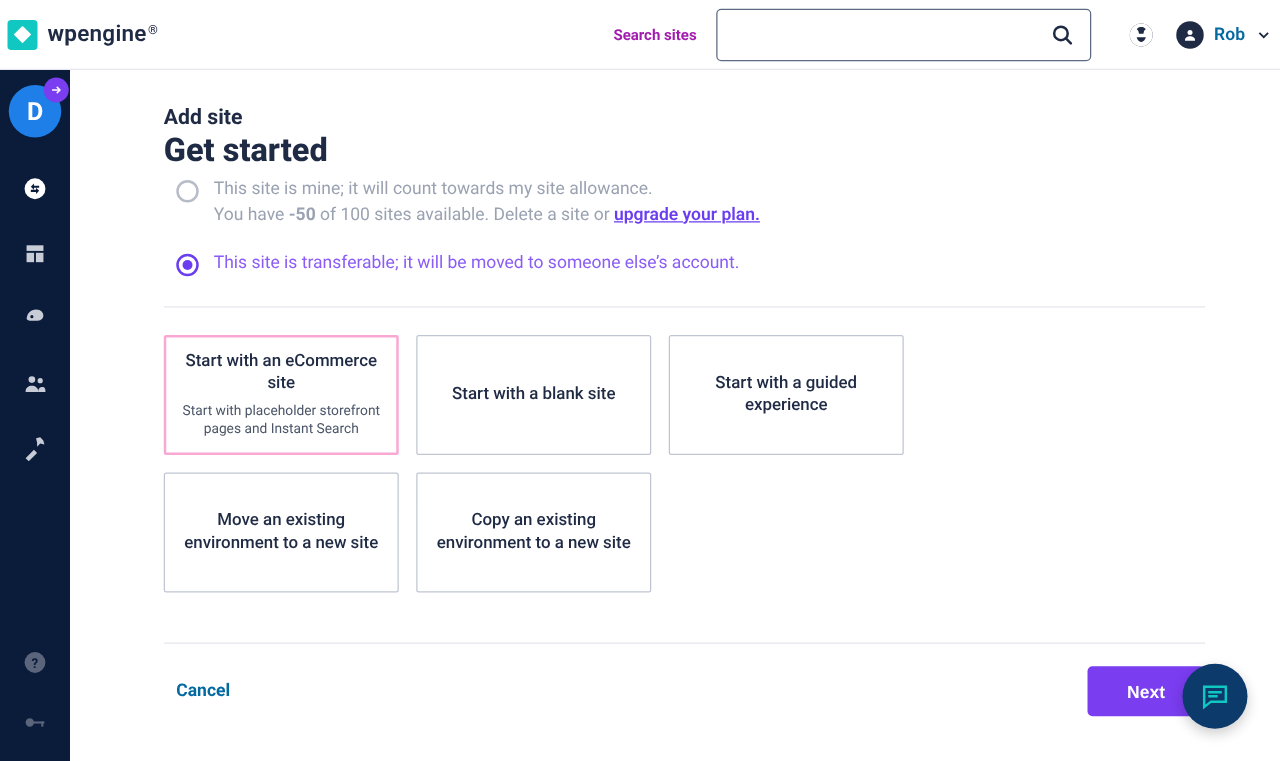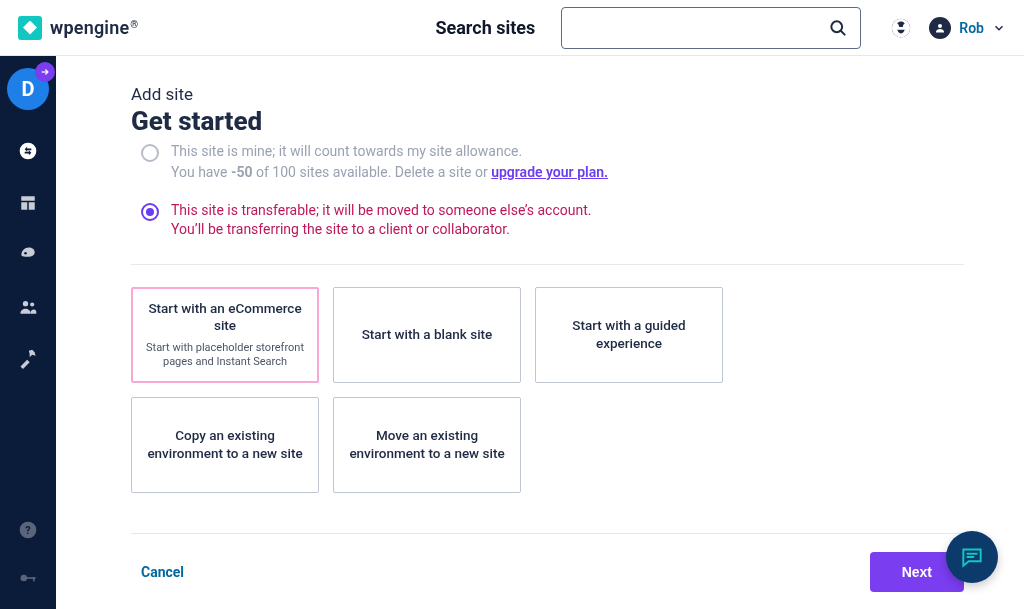--- a/index.html
+++ b/index.html
@@ -11,21 +11,21 @@
     height: 609px;
     overflow: hidden;
     position: relative;
   }
   
   .topbar {
     height: 56px;
     border-bottom: 1px solid #e6e8ed;
     display: flex;
     align-items: center;
-    padding: 0 18px;
+    padding: 0 6px;
     gap: 16px;
     background:#fff;
   }
   .logo {
     display: flex;
     align-items: center;
     gap: 8px;
     font-weight: 600;
     color: #1f2a44;
     font-size: 18px;
@@ -40,21 +40,21 @@
   .logo-mark::before {
     content:"";
     position:absolute;
     inset:5px;
     background:#fff;
     clip-path: polygon(50% 0,100% 50%,50% 100%,0 50%);
   }
   .logo-text b { font-weight:700; }
   .logo-text small { font-size:10px; position:relative; top:-6px; margin-left:1px;}
   .spacer { flex:1; }
-  .search-label { font-weight:700; font-size:18px; color:#0f172a; margin-right:10px;}
+  .search-label { font-weight:700; font-size:12px; color:#a21caf; margin-right:0;}
   .search-box {
     width:300px; height:42px;
     border:1.5px solid #5c6a82;
     border-radius:4px;
     display:flex; align-items:center;
     padding:0 10px;
   }
   .search-box input {
     flex:1; border:none; outline:none; font-size:15px; background:transparent;
   }
@@ -108,21 +108,21 @@
     display:flex; flex-direction:column; align-items:center; gap:26px;
   }
   
   .main {
     position:absolute;
     top:56px; left:56px; right:0; bottom:0;
     padding:28px 60px 0 75px;
     background:#fff;
   }
   .breadcrumb {
-    font-size:17px; font-weight:400; color:#1f2a44; margin-bottom:2px;
+    font-size:17px; font-weight:700; color:#1f2a44; margin-bottom:2px;
   }
   .page-title {
     font-size:26px; font-weight:800; color:#1f2a44; margin-bottom:2px;
   }
   .radio-row {
     display:flex; gap:12px; align-items:flex-start;
     padding:4px 0;
   }
   .radio-row + .radio-row { margin-top:10px; }
   .radio-outer {
@@ -131,21 +131,21 @@
     margin-top:2px;
     flex-shrink:0;
     display:flex; align-items:center; justify-content:center;
   }
   .radio-outer.disabled { border-color:#b6bcc8; }
   .radio-inner {
     width:8px; height:8px; border-radius:50%; background:#6b3df0;
   }
   .radio-row.disabled .radio-text,
   .radio-row.disabled .radio-sub { color:#9aa2b2; }
-  .radio-text { font-size:14px; line-height:1.4; color:#be185d;}
+  .radio-text { font-size:14px; line-height:1.4; color:#8b5cf6;}
   .radio-sub  { font-size:14px; line-height:1.5;text-align:right; }
   .upgrade-link { color:#6b3df0; text-decoration:underline; font-weight:600; cursor:pointer;}
   .divider {
     height:1px; background:#e6e8ed; margin:20px 0 22px 0;
   }
   
   .tiles {
     display:grid;
     grid-template-columns: repeat(3, 188px);
     grid-auto-rows: 96px;
@@ -314,42 +314,41 @@
       </div>
     </div>
   </div>
 
   <div class="radio-row" style="margin-left:10px">
     <div class="radio-outer">
         <div class="radio-inner"></div>
       </div>
     <div>
       <div class="radio-text">This site is transferable; it will be moved to someone else’s account.</div>
-      <div class="radio-text">You’ll be transferring the site to a client or collaborator.</div>
     </div>
   </div>
 
   <div class="divider"></div>
 
   <div class="tiles">
     <div class="tile selected">
       <div class="tile-title">Start with an eCommerce site</div>
       <div class="tile-sub">Start with placeholder storefront pages and Instant Search</div>
     </div>
     <div class="tile">
       <div class="tile-title">Start with a blank site</div>
     </div>
     <div class="tile">
       <div class="tile-title">Start with a guided experience</div>
     </div>
     <div class="tile">
+      <div class="tile-title">Move an existing environment to a new site</div>
+    </div>
+    <div class="tile">
       <div class="tile-title">Copy an existing environment to a new site</div>
-    </div>
-    <div class="tile">
-      <div class="tile-title">Move an existing environment to a new site</div>
     </div>
   </div>
 
   <div class="footer">
     <span class="cancel-btn">Cancel</span>
     <button class="next-btn">Next</button>
   </div>
 
 </div>
 

